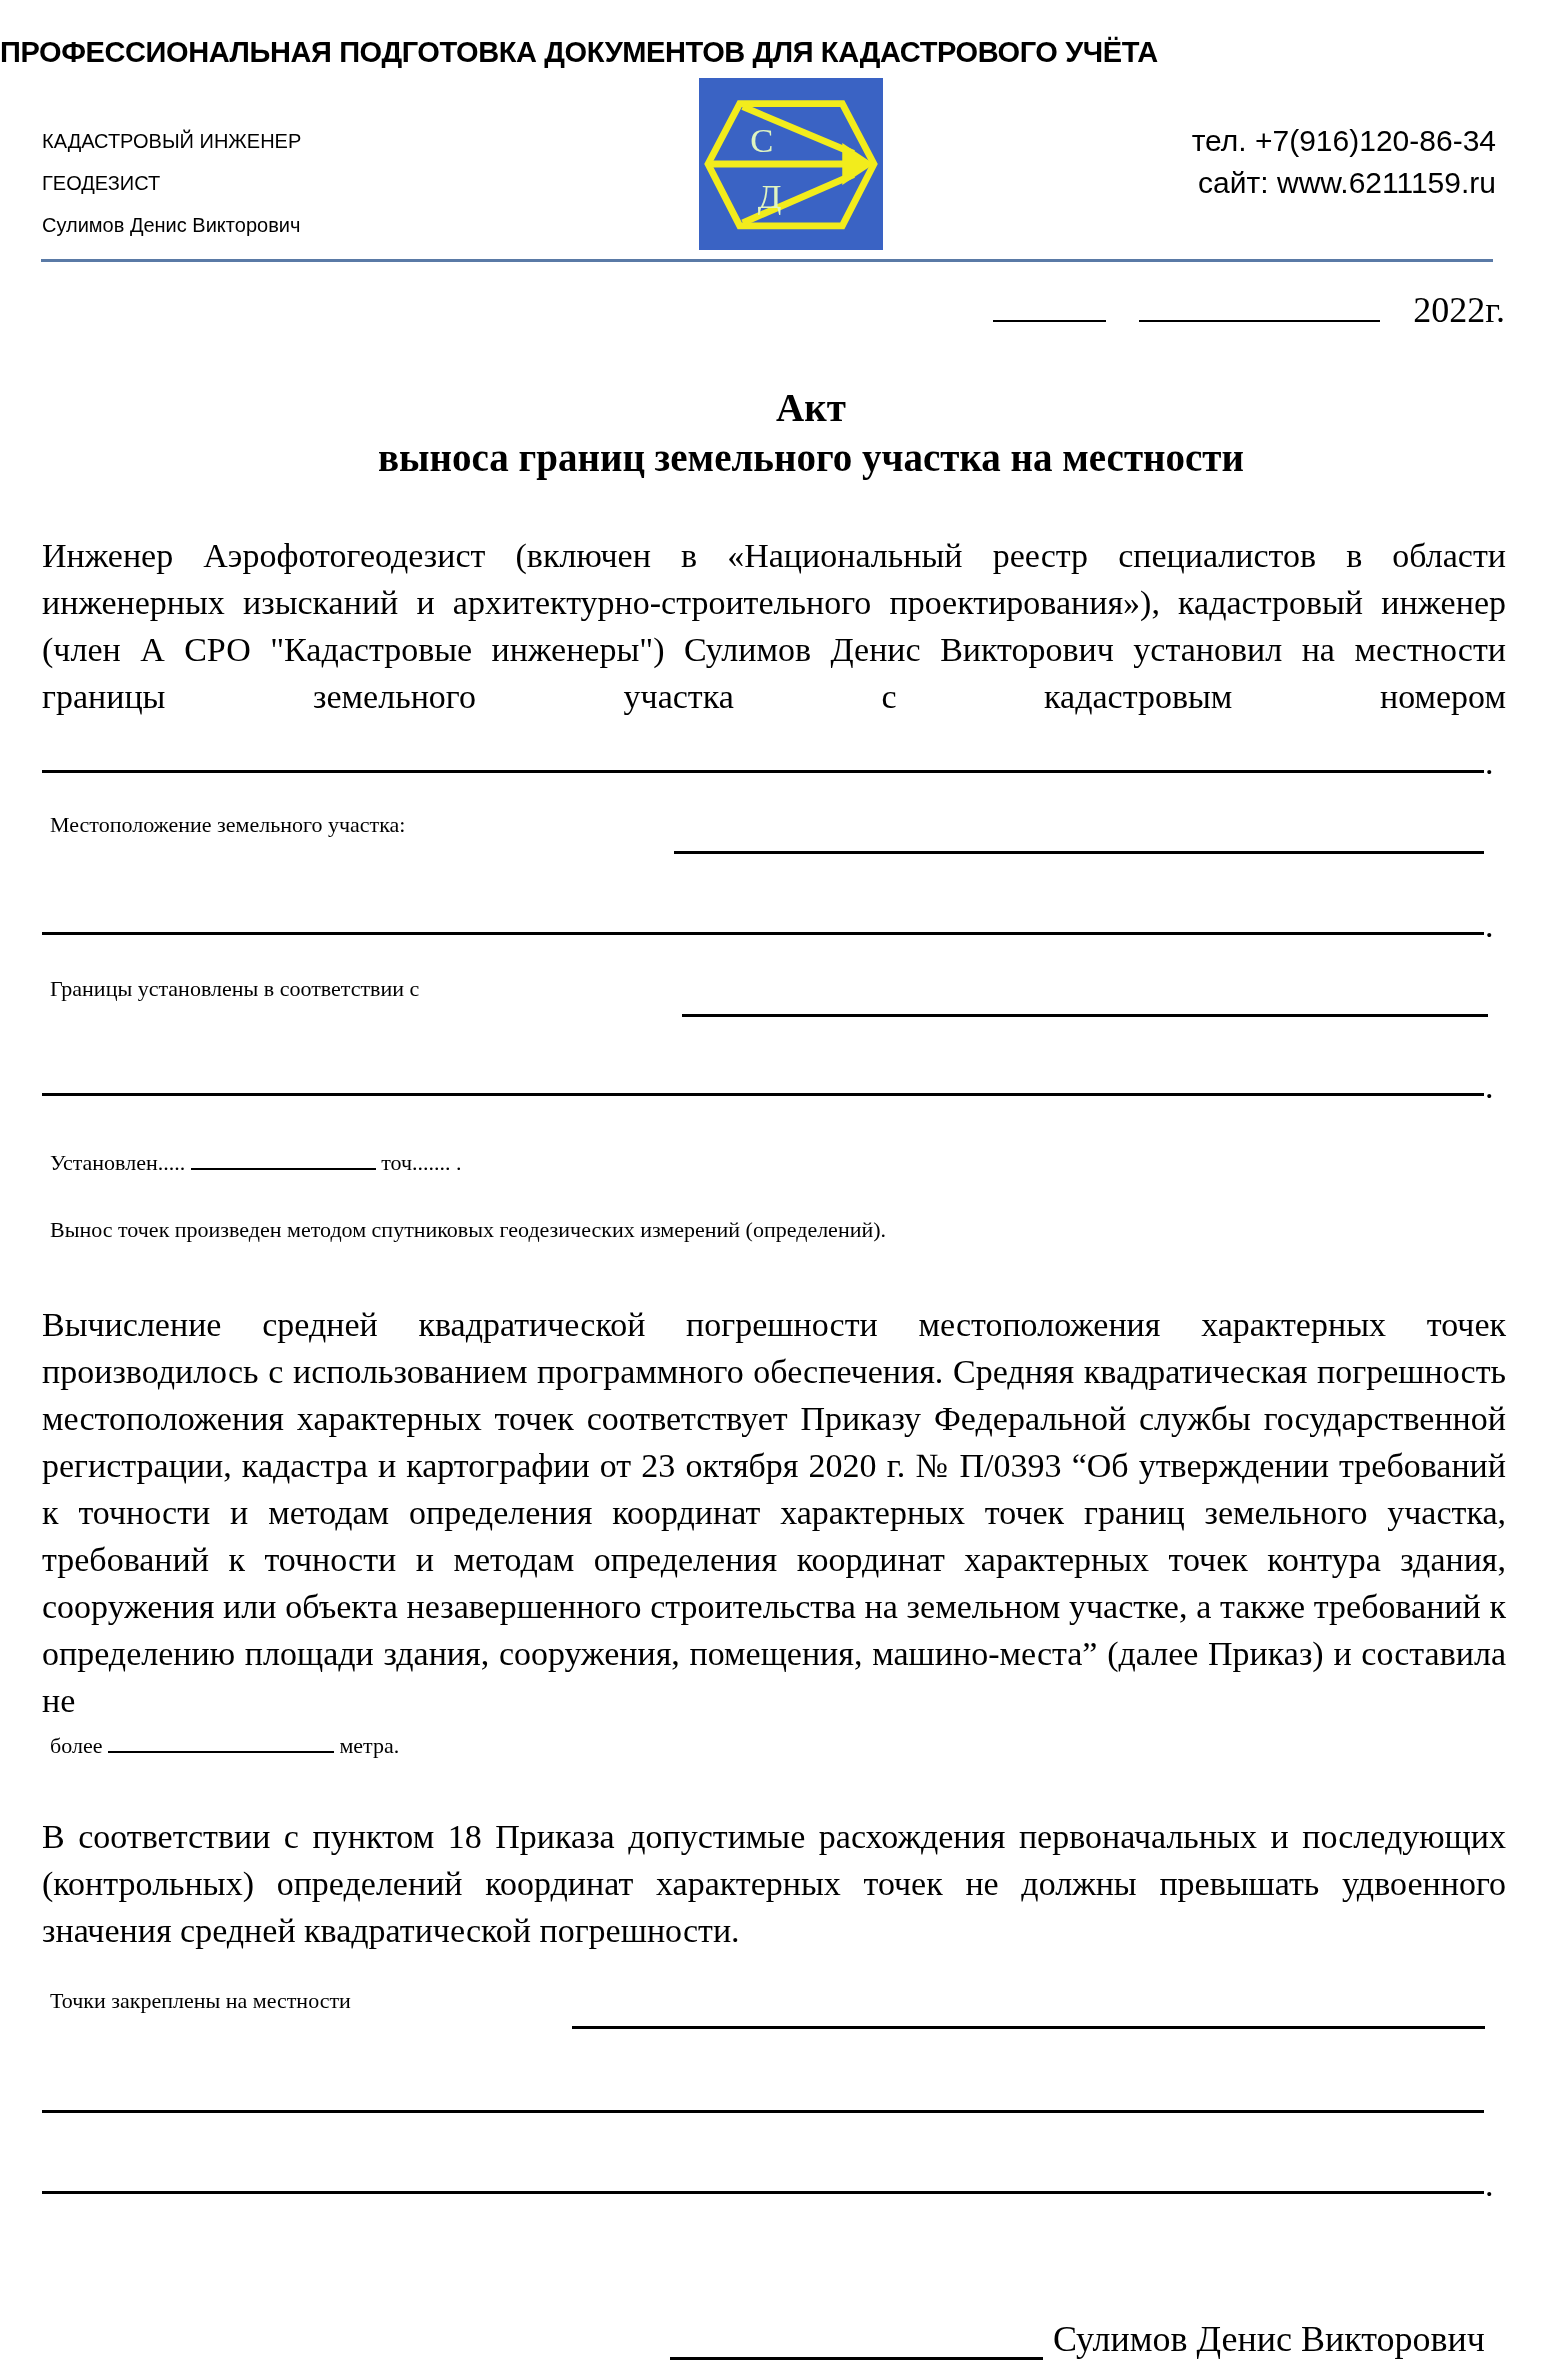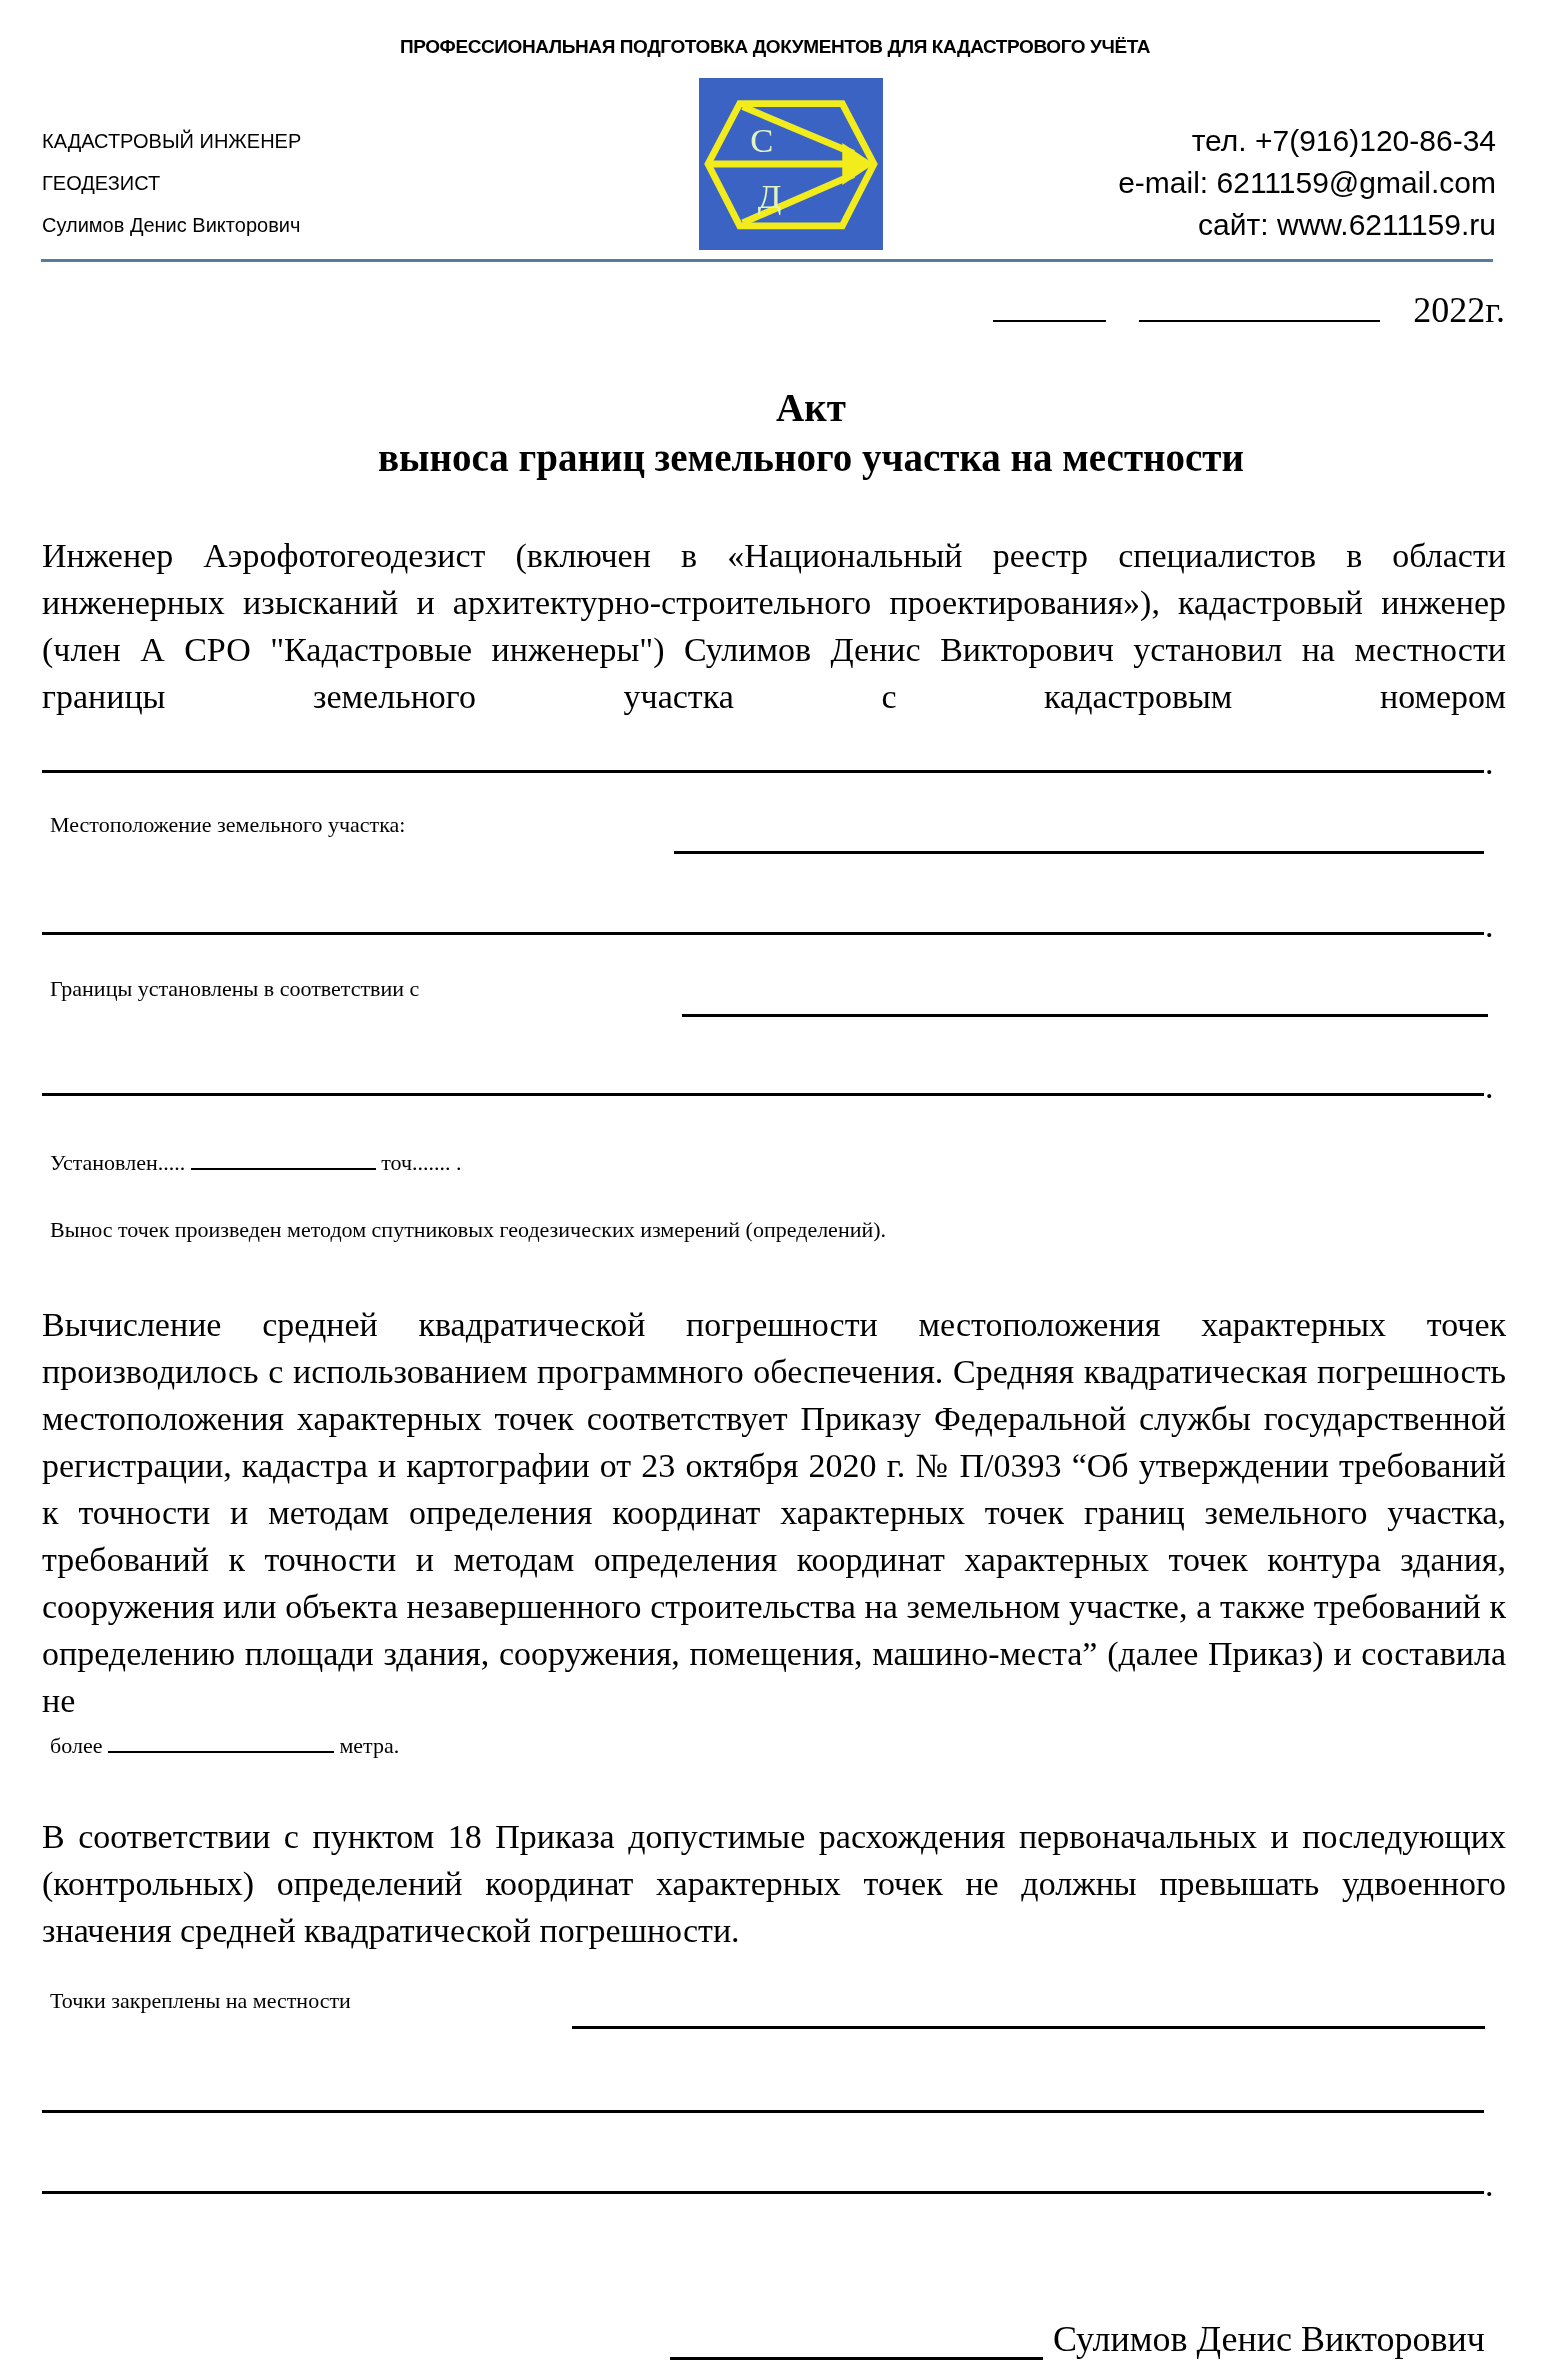--- a/index.html
+++ b/index.html
@@ -1,21 +1,21 @@
 <!DOCTYPE html>
 <html style="font-size:12px"><head>
 <meta charset="utf-8">
 <style>
   html, body { margin: 0; padding: 0; background: #ffffff; }
   body { width: 1550px; height: 2377px; position: relative; overflow: hidden; color: #000; }
   .sans { font-family: "Liberation Sans", "DejaVu Sans", sans-serif; }
   .serif { font-family: "Liberation Serif", "DejaVu Serif", serif; }
 
-  .top-banner { position: absolute; left: 0; width: 1550px; top: 36px; text-align: center;
-    font-size: 19px; font-weight: bold; letter-spacing: -0.4px; }
+  .top-banner { position: absolute; left: 0; width: 1550px; top: 36px; 
+    font-size: 29px; font-weight: bold; letter-spacing: -0.4px; }
 
   .hdr-left { position: absolute; left: 42px; top: 120px; font-size: 20px; line-height: 42px; }
   .hdr-right { position: absolute; right: 54px; top: 120px; font-size: 30px; line-height: 42px; text-align: right; }
   .hdr-left div, .hdr-right div { white-space: nowrap; }
 
   .logo { position: absolute; left: 699px; top: 78px; width: 184px; height: 172px; background: #3a63c4; }
   .logo svg { width: 100%; height: 100%; display: block; }
 
   .hdr-rule { position: absolute; left: 41px; top: 259px; width: 1452px; height: 3px; background: #5a7aa6; }
 
@@ -52,21 +52,20 @@
       <line x1="58" y1="192" x2="205" y2="128"></line>
     </g>
     <polygon points="190,86 232,114 190,142" fill="#f2ec1c"></polygon>
     <text x="68" y="98" font-family="Liberation Serif, serif" font-size="46" fill="#dff4c0">С</text>
     <text x="78" y="172" font-family="Liberation Serif, serif" font-size="46" fill="#dff4c0">Д</text>
   </svg>
 </div>
 
 <div class="hdr-right sans">
   <div>тел. +7(916)120-86-34</div>
-  <div>e-mail: 6211159@gmail.com</div>
   <div>сайт: www.6211159.ru</div>
 </div>
 
 <div class="hdr-rule"></div>
 
 <div class="date-line serif">
   <span class="blank" style="width:113px"></span>
   <span style="display:inline-block;width:15px"></span>
   <span class="blank" style="width:241px"></span>
   <span style="display:inline-block;width:15px"></span>

